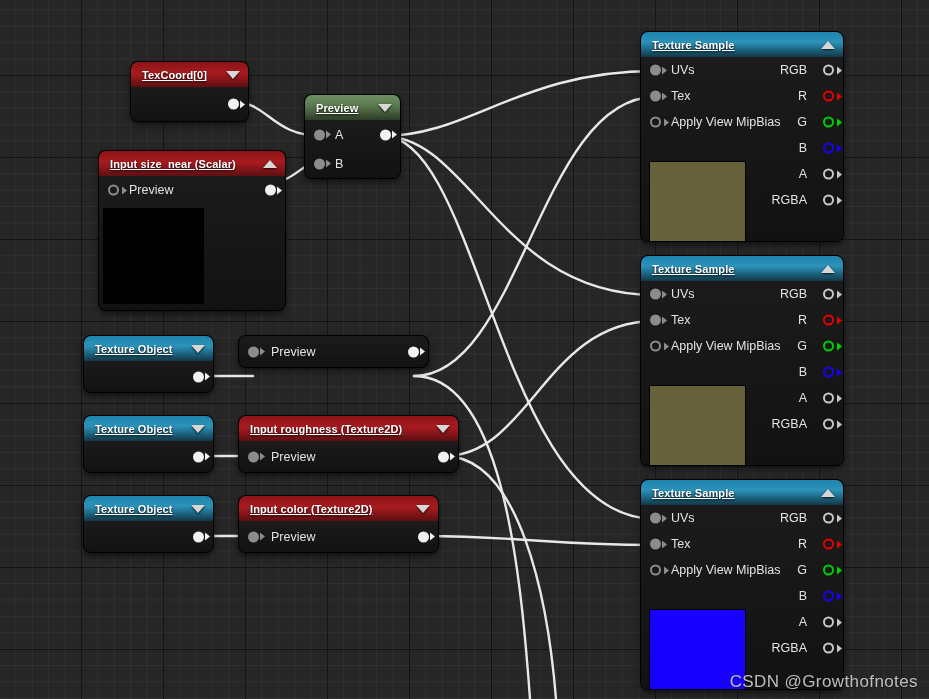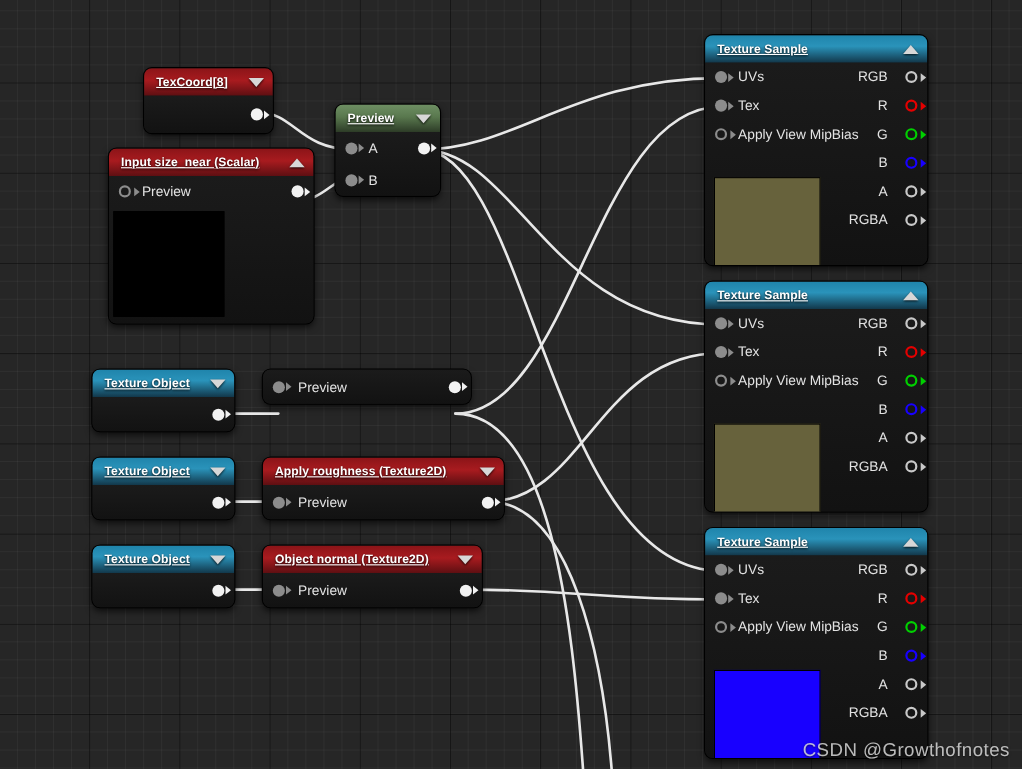--- a/index.html
+++ b/index.html
@@ -182,31 +182,31 @@
     <path d="M 444,456 C 530,456 545,321 655,321"></path>
 
     <path d="M 424,536 C 520,536 545,545 655,545"></path>
 
     <path d="M 414,376 C 500,376 520,560 530,699"></path>
     <path d="M 444,456 C 520,456 548,600 556,699"></path>
   </svg>
 
   <div class="node" style="left:131px; top:62px; width:117px;">
     <div class="node-head head-red">
-      <span class="title">TexCoord[8]</span>
+      <span class="title">TexCoord[0]</span>
       <span class="caret down"></span>
     </div>
     <div class="node-body" style="height:34px;">
       <div class="row" style="height:34px;">
         <span class="pin out filled c-white"></span>
       </div>
     </div>
   </div>
 
-  <div class="node" style="left:99px; top:135px; width:186px;">
+  <div class="node" style="left:99px; top:151px; width:186px;">
     <div class="node-head head-red">
       <span class="title">Input size_near (Scalar)</span>
       <span class="caret up"></span>
     </div>
     <div class="node-body" style="height:134px;">
       <div class="row" style="height:28px;">
         <span class="pin in hollow c-gray"></span>
         <span class="lbl" style="margin-left:20px;">Preview</span>
         <span class="pin out filled c-white"></span>
       </div>
@@ -261,21 +261,21 @@
     </div>
     <div class="node-body" style="height:31px;">
       <div class="row" style="height:31px;">
         <span class="pin out filled c-white"></span>
       </div>
     </div>
   </div>
 
   <div class="node" style="left:239px; top:416px; width:219px;">
     <div class="node-head head-red">
-      <span class="title">Apply roughness (Texture2D)</span>
+      <span class="title">Input roughness (Texture2D)</span>
       <span class="caret down"></span>
     </div>
     <div class="node-body" style="height:31px;">
       <div class="row" style="height:31px;">
         <span class="pin in filled c-gray"></span>
         <span class="lbl" style="margin-left:22px;">Preview</span>
         <span class="pin out filled c-white"></span>
       </div>
     </div>
   </div>
@@ -287,21 +287,21 @@
     </div>
     <div class="node-body" style="height:31px;">
       <div class="row" style="height:31px;">
         <span class="pin out filled c-white"></span>
       </div>
     </div>
   </div>
 
   <div class="node" style="left:239px; top:496px; width:199px;">
     <div class="node-head head-red">
-      <span class="title">Object normal (Texture2D)</span>
+      <span class="title">Input color (Texture2D)</span>
       <span class="caret down"></span>
     </div>
     <div class="node-body" style="height:31px;">
       <div class="row" style="height:31px;">
         <span class="pin in filled c-gray"></span>
         <span class="lbl" style="margin-left:22px;">Preview</span>
         <span class="pin out filled c-white"></span>
       </div>
     </div>
   </div>

